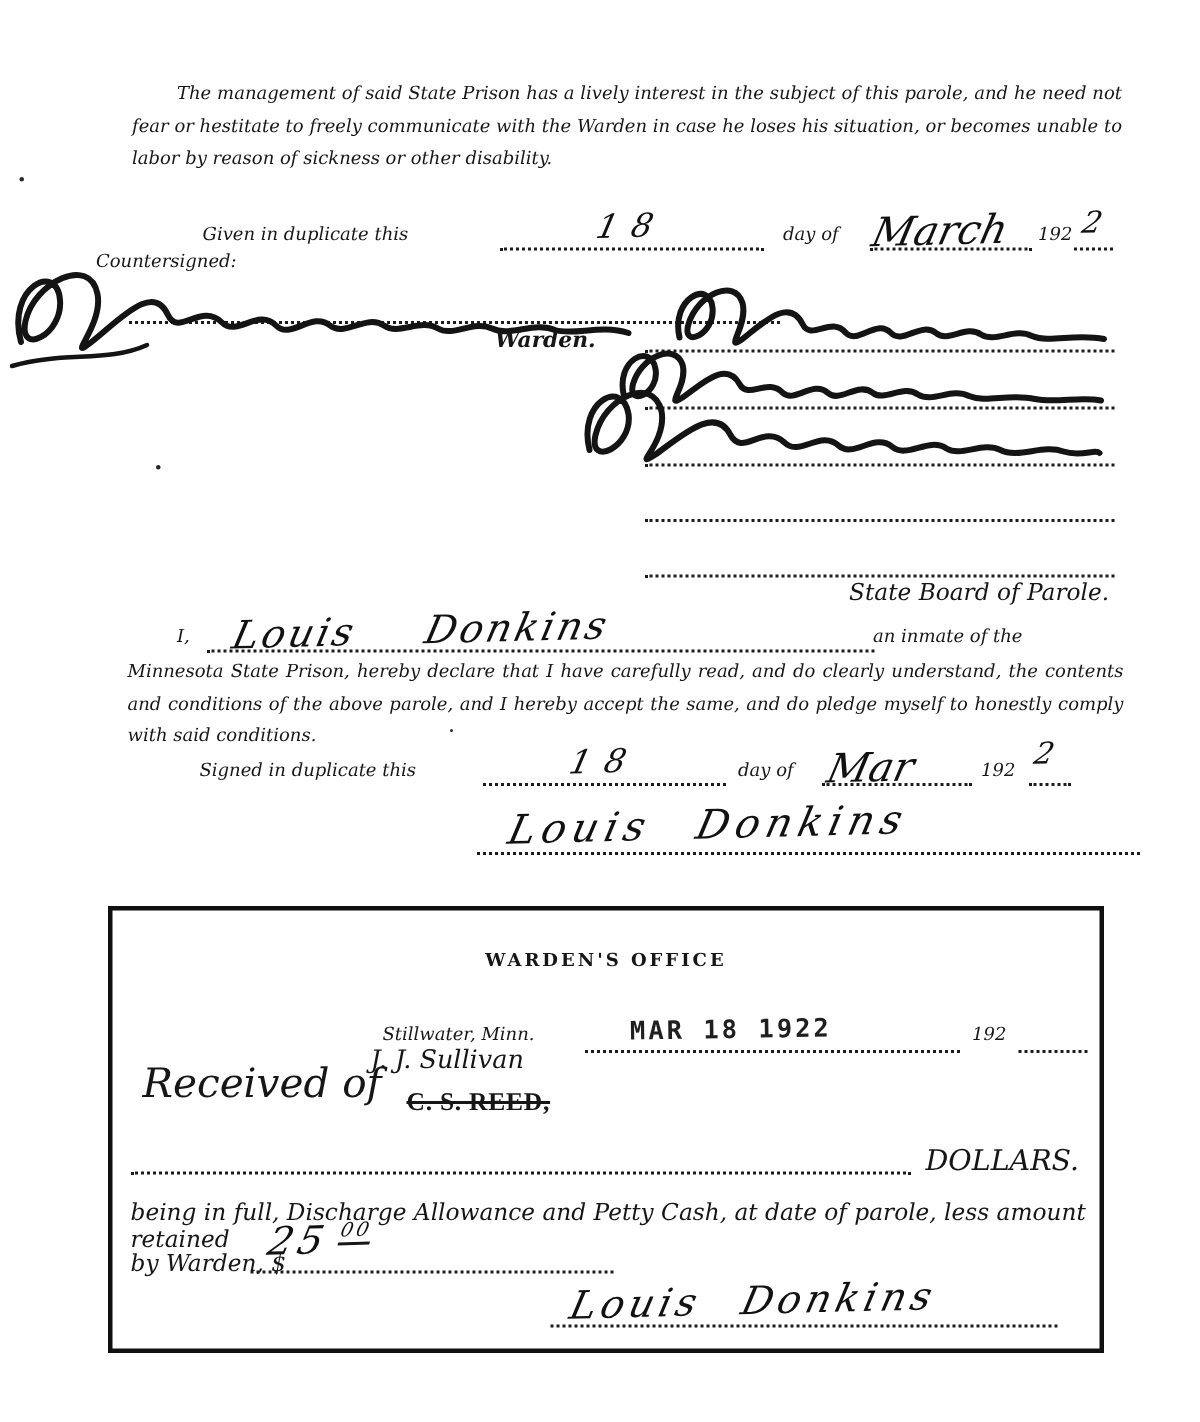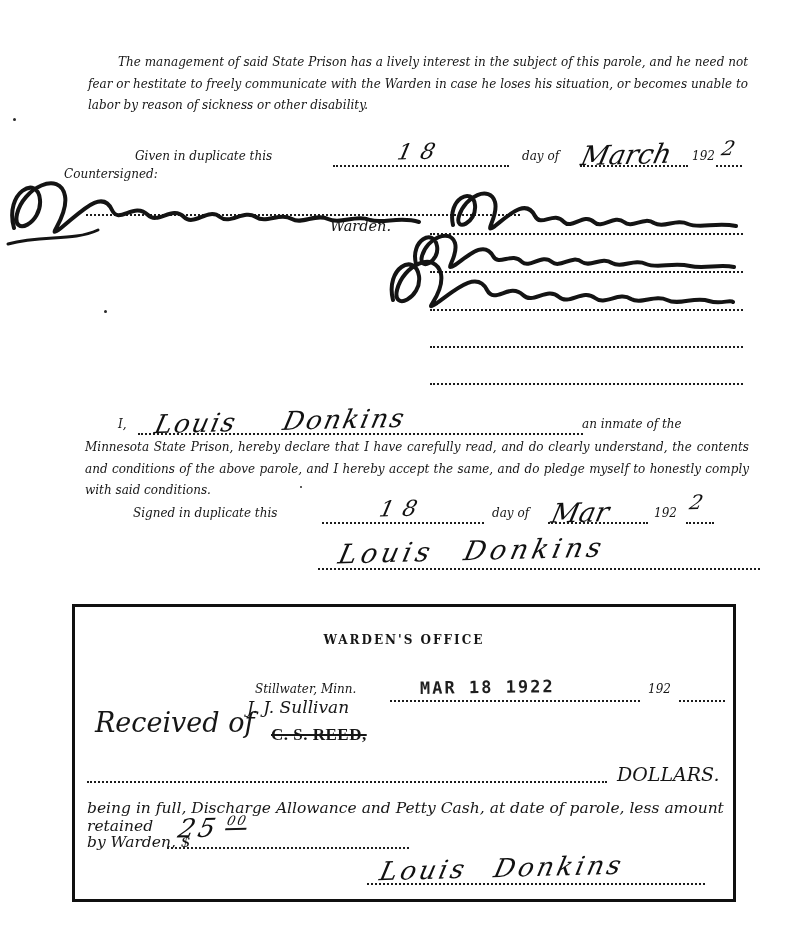--- a/index.html
+++ b/index.html
@@ -56,21 +56,21 @@
   <div class="dots" style="left:716px;top:165px;width:26px;"></div>
 
   <span class="abs print" style="left:64px;top:164px;text-align:right;">Countersigned:</span>
   <div class="dots" style="left:86px;top:214px;width:434px;"></div>
   <div class="abs" style="left:2px;top:168px;width:425px;height:88px;" aria-label="illegible warden signature">
     <svg class="sig-svg" style="left:0;top:0;" width="425" height="88" viewBox="0 0 425 88">
       <path d="M12,60 C2,24 36,6 38,32 C40,55 10,70 15,46 C21,20 58,2 63,28 C67,49 41,74 59,60 C78,45 100,20 110,42 C117,57 132,33 146,47 C156,57 170,37 182,49 C192,59 206,39 218,49 C228,57 242,41 254,49 C264,56 278,44 290,51 C300,57 314,45 326,51 C338,57 354,46 368,52 C381,56 398,48 417,54"></path>
       <path d="M6,76 C40,66 70,74 96,62" style="stroke-width:3px;"></path>
     </svg>
   </div>
-  <span class="abs it" style="left:330px;top:218px;font-size:14.5px;font-weight:normal;">Warden.</span>
+  <span class="abs it" style="left:330px;top:218px;font-size:14.5px;font-weight:bold;">Warden.</span>
 
   <div class="dots" style="left:430px;top:233px;width:313px;"></div>
   <div class="dots" style="left:430px;top:271px;width:313px;"></div>
   <div class="dots" style="left:430px;top:309px;width:313px;"></div>
   <div class="dots" style="left:430px;top:346px;width:313px;"></div>
   <div class="dots" style="left:430px;top:383px;width:313px;"></div>
 
   <div class="abs" style="left:446px;top:183px;width:297px;height:56px;" aria-label="illegible cursive signature">
     <svg class="sig-svg" style="left:0;top:0;" width="297" height="56" viewBox="0 0 297 56">
       <path d="M7,42 C1,16 27,3 29,22 C31,40 8,50 13,33 C19,13 44,2 49,19 C53,34 36,52 49,43 C63,32 80,15 89,33 C95,45 108,27 118,39 C126,47 138,29 148,39 C156,47 168,31 178,39 C186,46 198,33 208,40 C218,46 230,35 242,41 C254,46 270,39 290,43"></path>
@@ -80,20 +80,21 @@
     <svg class="sig-svg" style="left:0;top:0;" width="332" height="50" viewBox="0 0 332 50">
       <path d="M8,38 C2,14 26,2 29,20 C32,36 10,46 14,30 C19,12 42,2 47,17 C51,31 34,47 47,39 C60,30 76,14 85,30 C91,41 104,25 114,36 C122,43 134,27 144,36 C152,43 164,28 174,36 C182,42 194,30 204,37 C214,43 226,32 238,38 C250,43 264,36 282,40 C296,43 312,38 326,41"></path>
     </svg>
   </div>
   <div class="abs" style="left:384px;top:250px;width:356px;height:66px;" aria-label="illegible cursive signature">
     <svg class="sig-svg" style="left:0;top:0;" width="356" height="66" viewBox="0 0 356 66">
       <path d="M9,50 C1,18 31,2 35,26 C38,48 8,62 13,40 C19,15 51,0 57,24 C61,45 36,64 53,53 C71,40 93,20 103,40 C111,55 125,32 139,45 C149,55 163,36 175,47 C185,56 199,38 211,48 C221,56 235,41 247,49 C257,55 271,44 283,50 C295,56 311,46 325,51 C337,55 346,49 349,52"></path>
     </svg>
   </div>
 
+  <span class="abs it" style="left:566px;top:386px;font-size:15.5px;">State Board of Parole.</span>
 
   <span class="abs print" style="left:118px;top:414px;">I,</span>
   <div class="slot" style="left:138px;top:400px;width:445px;height:33px;">
     <span class="hw" style="font-size:26px;position:absolute;left:18px;bottom:-3px;word-spacing:36px;letter-spacing:2px;">Louis Donkins</span>
   </div>
   <span class="abs print" style="left:582px;top:414px;">an inmate of the</span>
   <div class="abs print para" style="left:85px;top:437px;width:664px;">Minnesota State Prison, hereby declare that I have carefully read, and do clearly understand, the contents and conditions of the above parole, and I hereby accept the same, and do pledge myself to honestly comply with said conditions.</div>
 
   <span class="abs print" style="left:133px;top:503px;">Signed in duplicate this</span>
   <div class="slot" style="left:322px;top:500px;width:162px;height:22px;text-align:center;">

